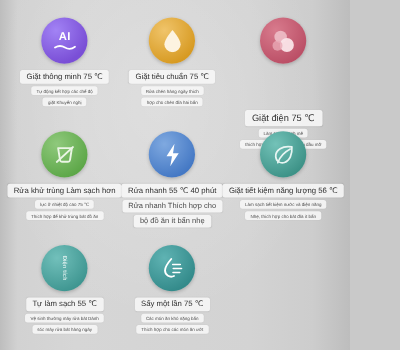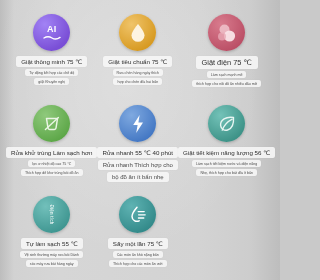--- a/index.html
+++ b/index.html
@@ -65,21 +65,21 @@
     font-size:6.2px;
     padding:2px 5px;
     font-weight:500;
   }
   .chip.sub{
     font-size:3.6px;
     padding:1.6px 4px;
     color:#4a4a4a;
   }
   
-  .cell.big .chip.title{font-size:7.4px;padding:2px 6px;}
+  .cell.big .chip.title{font-size:7.4px;padding:2px 6px;margin-top:32px;}
   .cell.bigsub .chip.sub{font-size:6.0px;padding:2px 5px;}
 </style>
 </head>
 <body>
 
 <div id="page">
   <div class="grid">
 
     <div class="cell">
       <div class="icon" style="background:radial-gradient(circle at 32% 28%, #a283f5, #7a4fd6 72%);">

